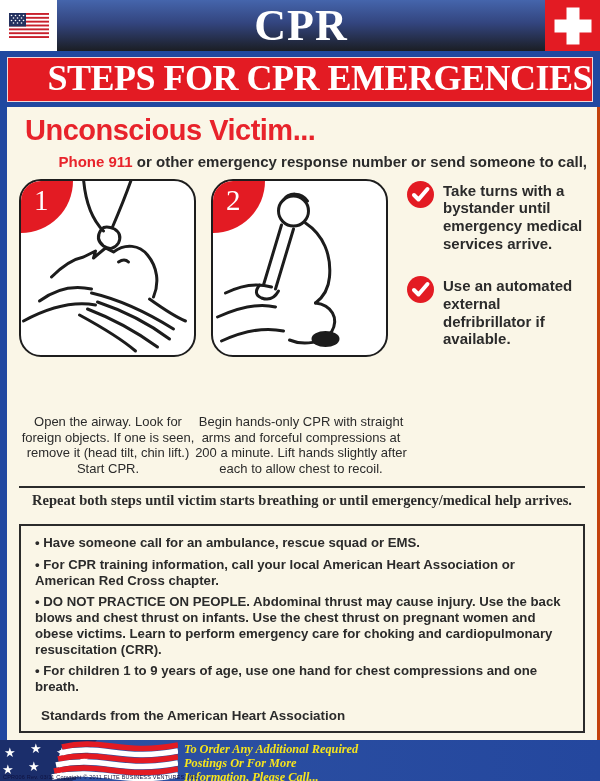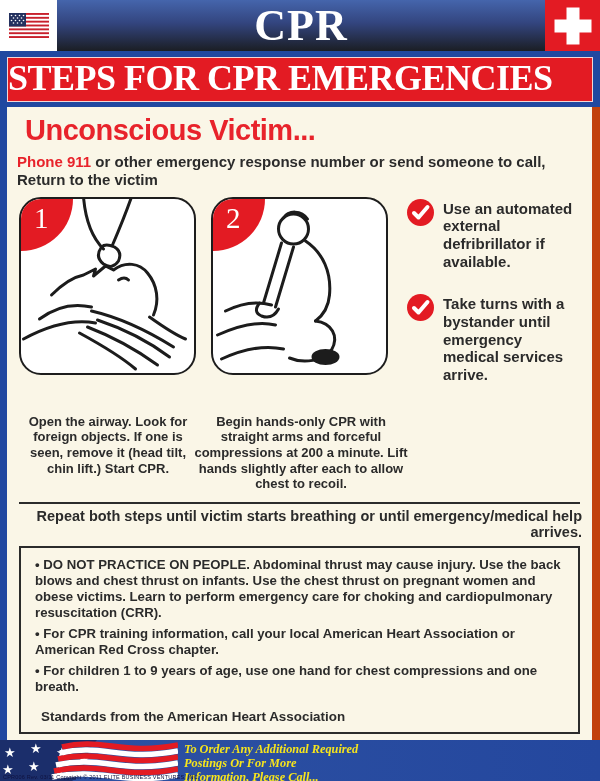--- a/index.html
+++ b/index.html
@@ -10,47 +10,47 @@
   .flagbox{width:57px;background:#fff;display:flex;align-items:center;justify-content:center;}
   .titlebar{flex:1;background:linear-gradient(180deg,#4565ac 0%,#33457f 45%,#1b1e24 100%);
             display:flex;align-items:center;justify-content:center;}
   .titlebar .cpr{font-family:"Liberation Serif",serif;font-weight:bold;color:#fff;
                  font-size:44px;line-height:1;letter-spacing:1px;}
   .crossbox{width:55px;background:#E31B23;position:relative;}
   .cross-v{position:absolute;left:50%;top:50%;transform:translate(-50%,-50%);width:13px;height:37px;background:#fff;}
   .cross-h{position:absolute;left:50%;top:50%;transform:translate(-50%,-50%);width:37px;height:13px;background:#fff;}
   
   .banner-wrap{background:#2148A0;padding:6px 7px 5px;}
-  .banner{background:#E31B23;border:1px solid #f2d7d7;text-align:left;padding:1px 0 2px;}
+  .banner{background:#E31B23;border:1px solid #f2d7d7;text-align:right;padding:1px 0 2px;}
   .banner .banner-text{font-family:"Liberation Serif",serif;font-weight:bold;color:#fff;
                        font-size:36px;line-height:1.1;letter-spacing:-0.5px;white-space:nowrap;}
   
-  .content{background:#FAF6E7;border-left:7px solid #2148A0;border-right:8px solid #c2410c;
+  .content{background:#FAF6E7;border-left:7px solid #2148A0;border-right:3px solid #c2410c;
            height:633px;box-sizing:border-box;padding:5px 10px 0;overflow:hidden;}
   .victim-heading{color:#E8232B;font-size:29px;font-weight:bold;margin:2px 0 6px 8px;letter-spacing:-0.5px;}
-  .phone-line{text-align:left;font-weight:bold;font-size:15px;line-height:1.2;color:#2b2b2b;margin:0 0 8px;}
+  .phone-line{text-align:right;font-weight:bold;font-size:15px;line-height:1.2;color:#2b2b2b;margin:0 0 8px;}
   .red-text{color:#E8232B;}
   .steps-row{display:flex;gap:15px;margin:2px 2px 0;}
   .step-col{width:177px;flex:none;}
   .step-box{height:178px;background:#fff;border:2.5px solid #1d1d1d;border-radius:22px;
             position:relative;overflow:hidden;box-sizing:border-box;}
   .step-num{position:absolute;top:0;left:0;width:52px;height:52px;background:#E31B23;
             border-radius:0 0 100% 0;color:#fff;font-family:"Liberation Serif",serif;
             font-size:29px;line-height:1;padding:5px 0 0 13px;box-sizing:border-box;z-index:2;}
   .illust{position:absolute;inset:0;width:100%;height:100%;}
   .checklist{flex:1;padding-left:4px;padding-top:2px;}
   .check-item{display:flex;gap:9px;margin-bottom:24px;}
   .check-icon{width:27px;height:27px;flex:none;}
   .check-text{font-weight:bold;font-size:15px;line-height:1.18;color:#2b2b2b;padding-top:1px;}
   .captions-row{display:flex;margin-top:6px;}
-  .cap{font-weight:bold;font-size:13px;line-height:1.2;color:#2b2b2b;text-align:center;}
+  .cap{font-weight:normal;font-size:13px;line-height:1.2;color:#2b2b2b;text-align:center;margin-top:36px;}
   .cap1{width:182px;}
   .cap2{width:216px;margin-left:-6px;}
   .divider{border-top:2.5px solid #2b2b2b;margin:10px 2px 4px;}
-  .repeat-line{text-align:right;font-weight:bold;font-size:14.5px;color:#2b2b2b;margin:0 0 6px;}
+  .repeat-line{text-align:center;font-weight:bold;font-size:14.5px;color:#2b2b2b;margin:0 0 15px;font-family:Liberation Serif, serif;}
   .notes-box{border:2px solid #2b2b2b;margin:0 2px;padding:9px 14px 6px;}
   .notes-box ul{list-style:none;margin:0;padding:0;}
   .notes-box li{font-weight:bold;font-size:13.2px;line-height:1.22;color:#2b2b2b;margin-bottom:5px;}
   .notes-box li::before{content:"• ";}
   .standards{font-weight:bold;font-size:13.4px;color:#2b2b2b;margin:13px 0 2px 6px;}
   
   .footer{position:absolute;left:0;right:0;bottom:0;height:41px;
           background:linear-gradient(90deg,#2E52A3,#24479E);}
   .footer-flag{position:absolute;left:0;bottom:0;width:178px;height:41px;}
   .order-text{position:absolute;left:184px;top:3px;font-family:"Liberation Serif",serif;
@@ -120,21 +120,20 @@
       <span class="banner-text">STEPS FOR CPR EMERGENCIES</span>
     </div>
   </div>
 
   <div class="content">
 
     <div class="victim-heading">Unconscious Victim...</div>
 
     <p class="phone-line">
       <span class="red-text">Phone 911</span><span> or other emergency response number or send someone to call,</span><br>
-      <span>Return to the victim</span>
     </p>
 
     <div class="steps-row">
 
       <div class="step-col">
         <div class="step-box">
           <div class="step-num">1</div>
           <svg class="illust" viewBox="0 0 172 174">
             <g stroke="#1c1c1c" stroke-width="3" fill="none" stroke-linecap="round" stroke-linejoin="round">
               <path d="M62,-2 C64,22 70,38 82,50"></path>
@@ -174,45 +173,46 @@
           </svg>
         </div>
       </div>
 
       <div class="checklist">
         <div class="check-item">
           <svg class="check-icon" viewBox="0 0 27 27">
             <circle cx="13.5" cy="13.5" r="13.5" fill="#E31B23"></circle>
             <path d="M7,14 L11.5,18.5 L20.5,8" stroke="#fff" stroke-width="4" fill="none" stroke-linecap="round" stroke-linejoin="round"></path>
           </svg>
-          <div class="check-text">Use an automated external defribrillator if available.</div>
+          <div class="check-text">Take turns with a bystander until emergency medical services arrive.</div>
         </div>
         <div class="check-item">
           <svg class="check-icon" viewBox="0 0 27 27">
             <circle cx="13.5" cy="13.5" r="13.5" fill="#E31B23"></circle>
             <path d="M7,14 L11.5,18.5 L20.5,8" stroke="#fff" stroke-width="4" fill="none" stroke-linecap="round" stroke-linejoin="round"></path>
           </svg>
-          <div class="check-text">Take turns with a bystander until emergency medical services arrive.</div>
+          <div class="check-text">Use an automated external defribrillator if available.</div>
         </div>
       </div>
     </div>
 
     <div class="captions-row">
       <div class="cap cap1">Open the airway. Look for foreign objects. If one is seen, remove it (head tilt, chin lift.) Start CPR.</div>
       <div class="cap cap2">Begin hands-only CPR with straight arms and forceful compressions at 200 a minute. Lift hands slightly after each to allow chest to recoil.</div>
     </div>
 
     <div class="divider"></div>
 
     <div class="repeat-line">Repeat both steps until victim starts breathing or until emergency/medical help arrives.</div>
 
     <div class="notes-box">
       <ul>
+        <li>Have someone call for an ambulance, rescue squad or EMS.</li>
+        <li>For CPR training information, call your local American Heart Association or American Red Cross chapter.</li>
         <li>DO NOT PRACTICE ON PEOPLE. Abdominal thrust may cause injury. Use the back blows and chest thrust on infants. Use the chest thrust on pregnant women and obese victims. Learn to perform emergency care for choking and cardiopulmonary resuscitation (CRR).</li>
-        <li>For CPR training information, call your local American Heart Association or American Red Cross chapter.</li>
         <li>For children 1 to 9 years of age, use one hand for chest compressions and one breath.</li>
       </ul>
       <div class="standards">Standards from the American Heart Association</div>
     </div>
 
   </div>
 
   <div class="footer">
     <svg class="footer-flag" viewBox="0 0 178 41" preserveAspectRatio="none">
       <path d="M0,0 H97 C82,15 90,30 72,41 H0 Z" fill="#1B2E6B"></path>

